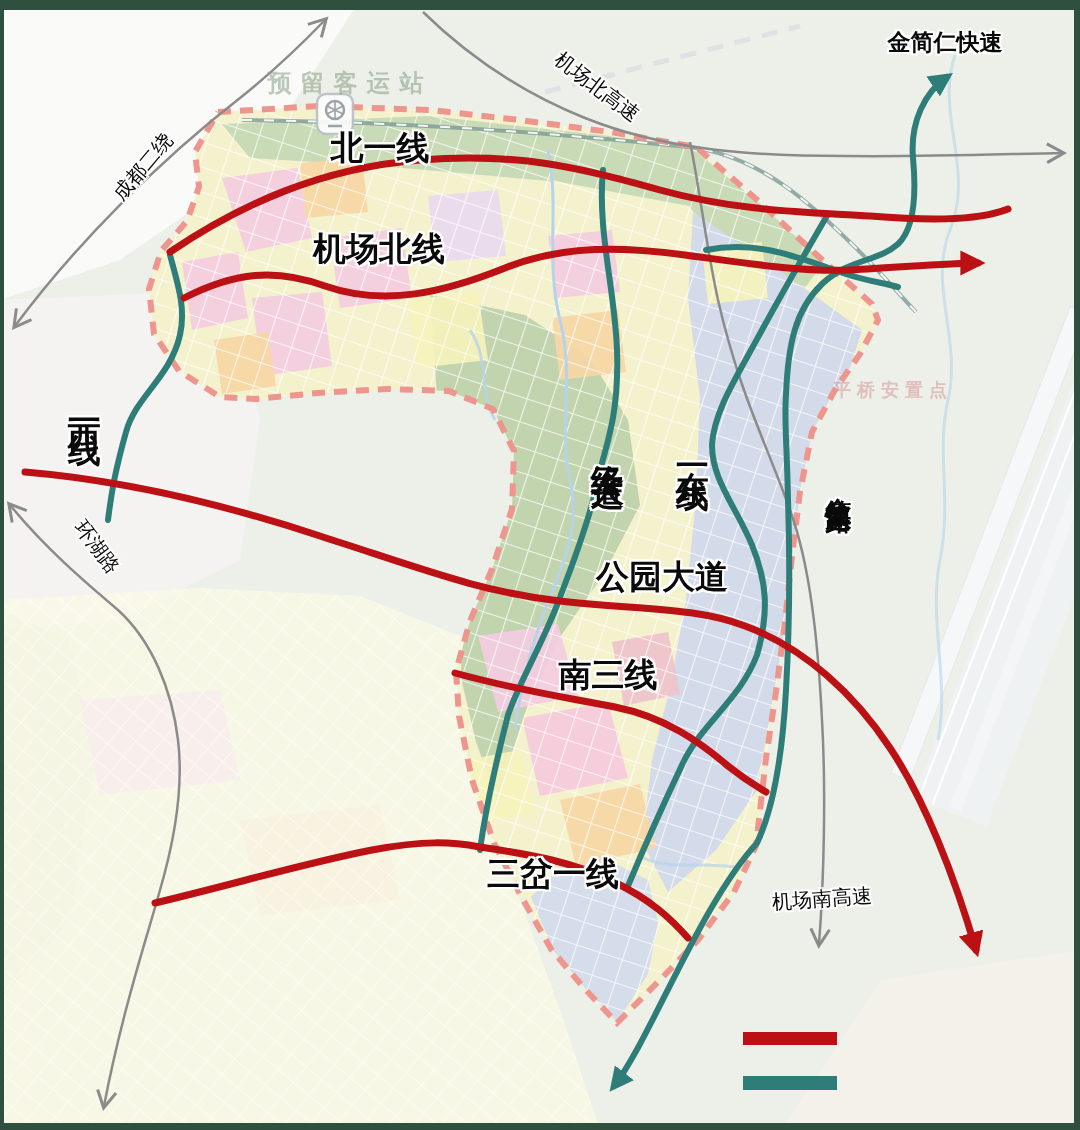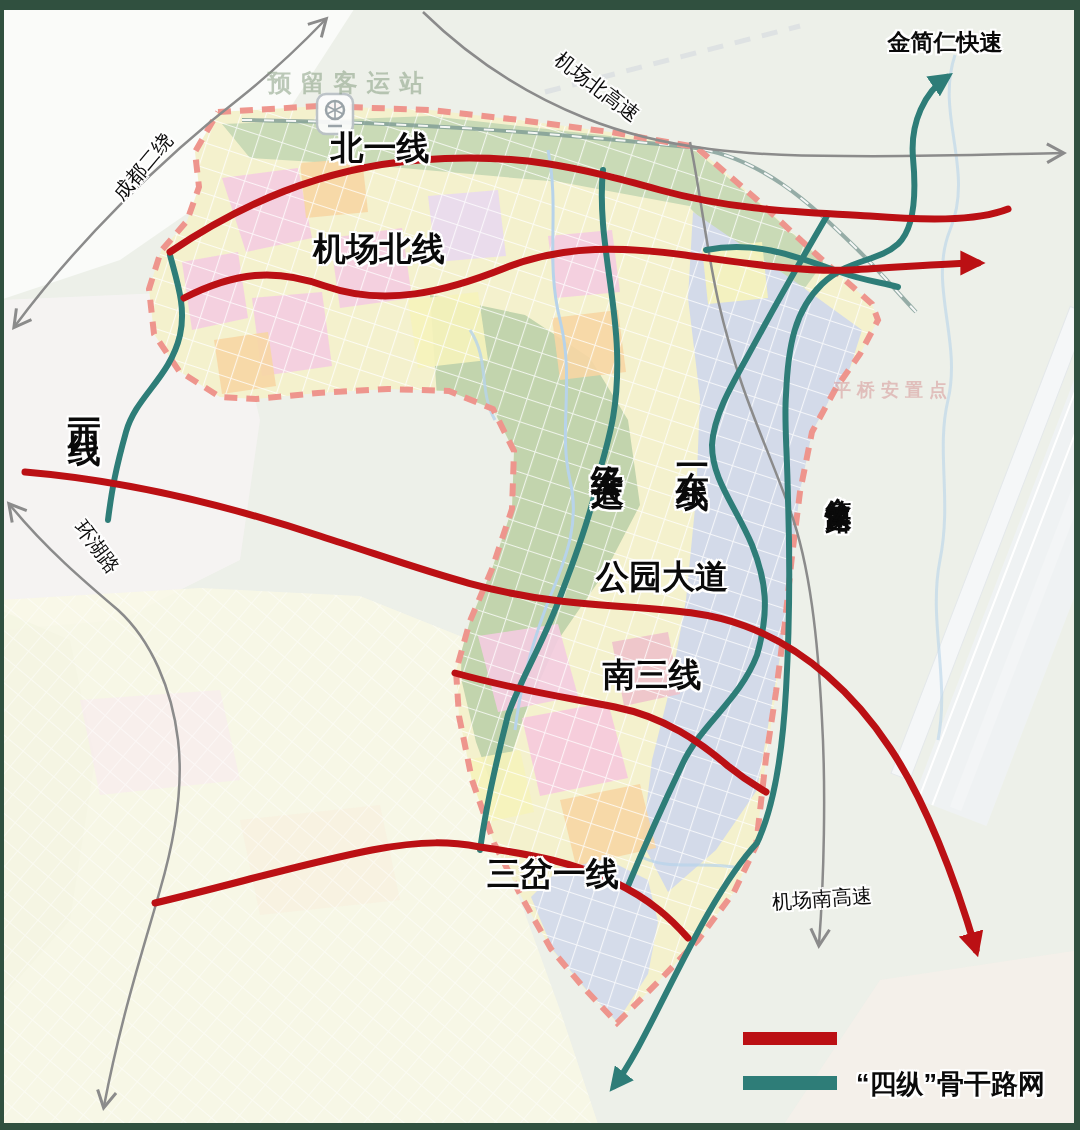--- a/index.html
+++ b/index.html
@@ -170,23 +170,22 @@
 
 <div class="lbl exp" style="left:945px;top:42px;">金简仁快速</div>
 <div class="lbl road" style="left:597px;top:87px;transform:translate(-50%,-50%) rotate(37deg);">机场北高速</div>
 <div class="lbl road" style="left:143px;top:167px;transform:translate(-50%,-50%) rotate(-50deg);">成都二绕</div>
 <div class="lbl road" style="left:97px;top:547px;transform:translate(-50%,-50%) rotate(53deg);">环湖路</div>
 <div class="lbl road" style="left:822px;top:899px;transform:translate(-50%,-50%) rotate(-4deg);">机场南高速</div>
 
 <div class="lbl" style="left:380px;top:148px;">北一线</div>
 <div class="lbl" style="left:379px;top:249px;">机场北线</div>
 <div class="lbl" style="left:662px;top:577px;">公园大道</div>
-<div class="lbl" style="left:608px;top:675px;margin-left:44px;">南三线</div>
+<div class="lbl" style="left:608px;top:675px;">南三线</div>
 <div class="lbl" style="left:553px;top:830px;margin-top:44px;">三岔一线</div>
 
 <div class="lbl v" style="left:84px;top:405px;">西一线</div>
 <div class="lbl v" style="left:607px;top:447px;">绛云大道</div>
 <div class="lbl v" style="left:692px;top:450px;">东一线</div>
 <div class="lbl v" style="left:838px;top:483px;letter-spacing:2px;font-size:26px;">金简仁快速路</div>
 
-<div class="lbl legend-t" style="left:856px;top:1084px;">“四纵”骨干路网</div>
 
 </div>
 
 </body></html>

